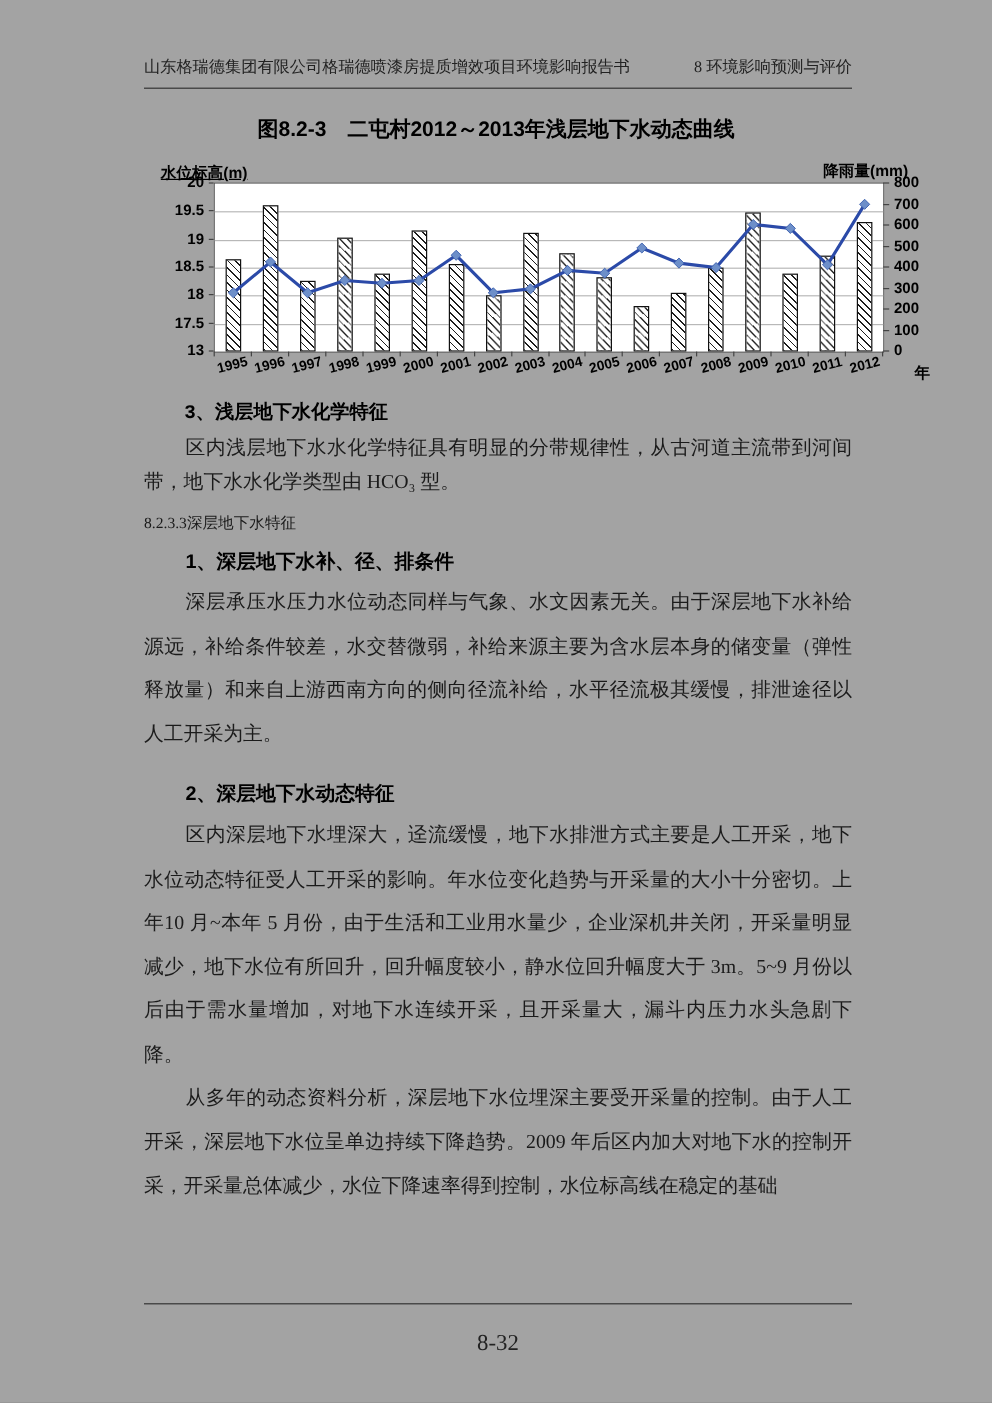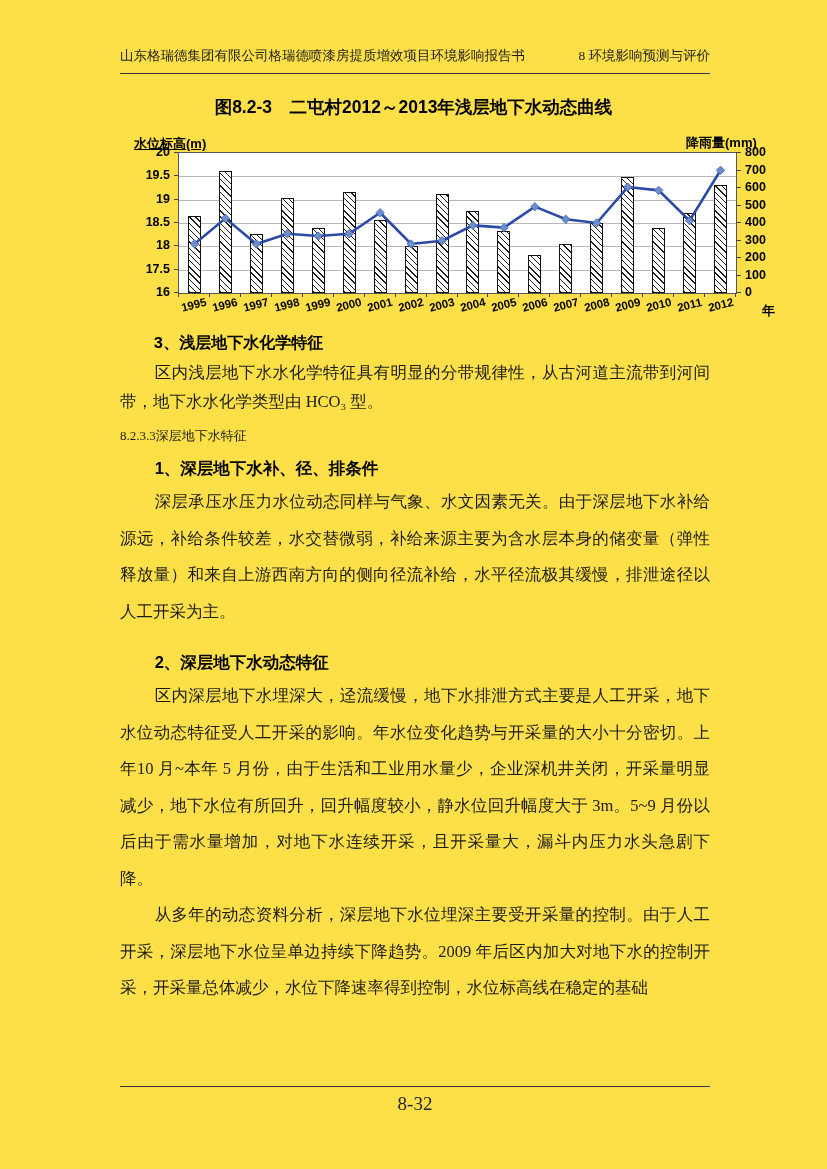--- a/index.html
+++ b/index.html
@@ -1,17 +1,17 @@
 <!DOCTYPE html>
 <html><head>
 <meta charset="utf-8">
 <style>
   html,body{margin:0;padding:0;background:#888;}
   .page{
-    position:relative; width:827px; height:1169px; background:#fde047;
+    position:relative; width:827px; height:1169px; background:#a3a3a3;
     margin:0 auto; overflow:hidden;
     font-family:"Liberation Serif","DejaVu Serif",serif; color:#1a1a1a;
   }
   
   .header{
     margin:46px 117px 0 120px; display:flex; justify-content:space-between;
     font-size:13.5px; line-height:20px; padding-bottom:7px;
     border-bottom:1.5px solid #333; color:#222;
   }
   
@@ -67,21 +67,21 @@
   }
   .xlab{position:absolute; left:642px; top:166px; font-weight:bold; font-size:13px; color:#000;}
   
   .caption{
     margin-top:2px; text-align:center; font-weight:bold; font-size:16.5px; line-height:26px;
     color:#000; font-family:"Liberation Sans","DejaVu Sans",sans-serif;
   }
   
   .footer{
     position:absolute; left:120px; right:117px; top:1086px;
-    border-top:1.5px solid #333; padding-top:6px;
+    border-top:1.5px solid #333; padding-top:22px;
     font-size:19px; color:#222;
   }
   .footer .pagenum{position:absolute; left:0; right:0; text-align:center;}
   .footer .company{display:block; text-align:right;}
 </style>
 </head>
 <body>
 
 <div class="page">
 
@@ -148,21 +148,21 @@
       <div class="tick-label l" style="left: 8px; top: 32.3333px;">19.5</div>
       <div class="tick-dash" style="left: 54px; top: 39.3333px; width: 4px; height: 1px;"></div>
       <div class="tick-label l" style="left: 8px; top: 55.6667px;">19</div>
       <div class="tick-dash" style="left: 54px; top: 62.6667px; width: 4px; height: 1px;"></div>
       <div class="tick-label l" style="left: 8px; top: 79px;">18.5</div>
       <div class="tick-dash" style="left: 54px; top: 86px; width: 4px; height: 1px;"></div>
       <div class="tick-label l" style="left: 8px; top: 102.333px;">18</div>
       <div class="tick-dash" style="left: 54px; top: 109.333px; width: 4px; height: 1px;"></div>
       <div class="tick-label l" style="left: 8px; top: 125.667px;">17.5</div>
       <div class="tick-dash" style="left: 54px; top: 132.667px; width: 4px; height: 1px;"></div>
-      <div class="tick-label l" style="left: 8px; top: 149px;">16</div>
+      <div class="tick-label l" style="left: 8px; top: 149px;">13</div>
       <div class="tick-dash" style="left: 54px; top: 156px; width: 4px; height: 1px;"></div>
       <div class="tick-label" style="left: 625px; top: 9px;">800</div>
       <div class="tick-dash" style="left: 616px; top: 16px; width: 5px; height: 1px;"></div>
       <div class="tick-label" style="left: 625px; top: 26.5px;">700</div>
       <div class="tick-dash" style="left: 616px; top: 33.5px; width: 5px; height: 1px;"></div>
       <div class="tick-label" style="left: 625px; top: 44px;">600</div>
       <div class="tick-dash" style="left: 616px; top: 51px; width: 5px; height: 1px;"></div>
       <div class="tick-label" style="left: 625px; top: 61.5px;">500</div>
       <div class="tick-dash" style="left: 616px; top: 68.5px; width: 5px; height: 1px;"></div>
       <div class="tick-label" style="left: 625px; top: 79px;">400</div>

